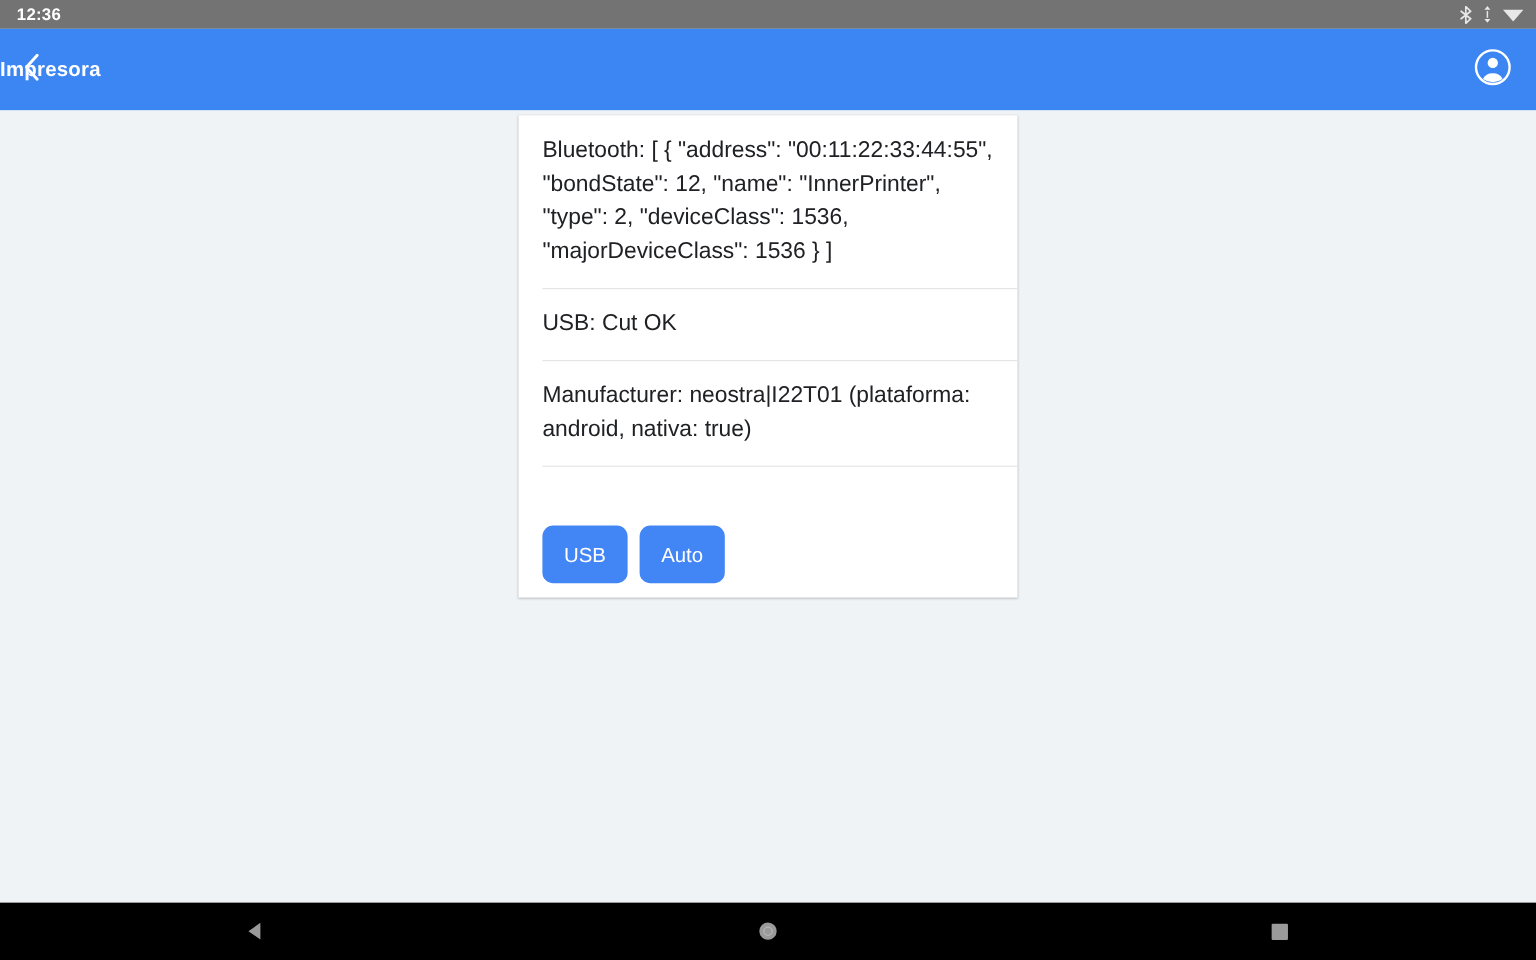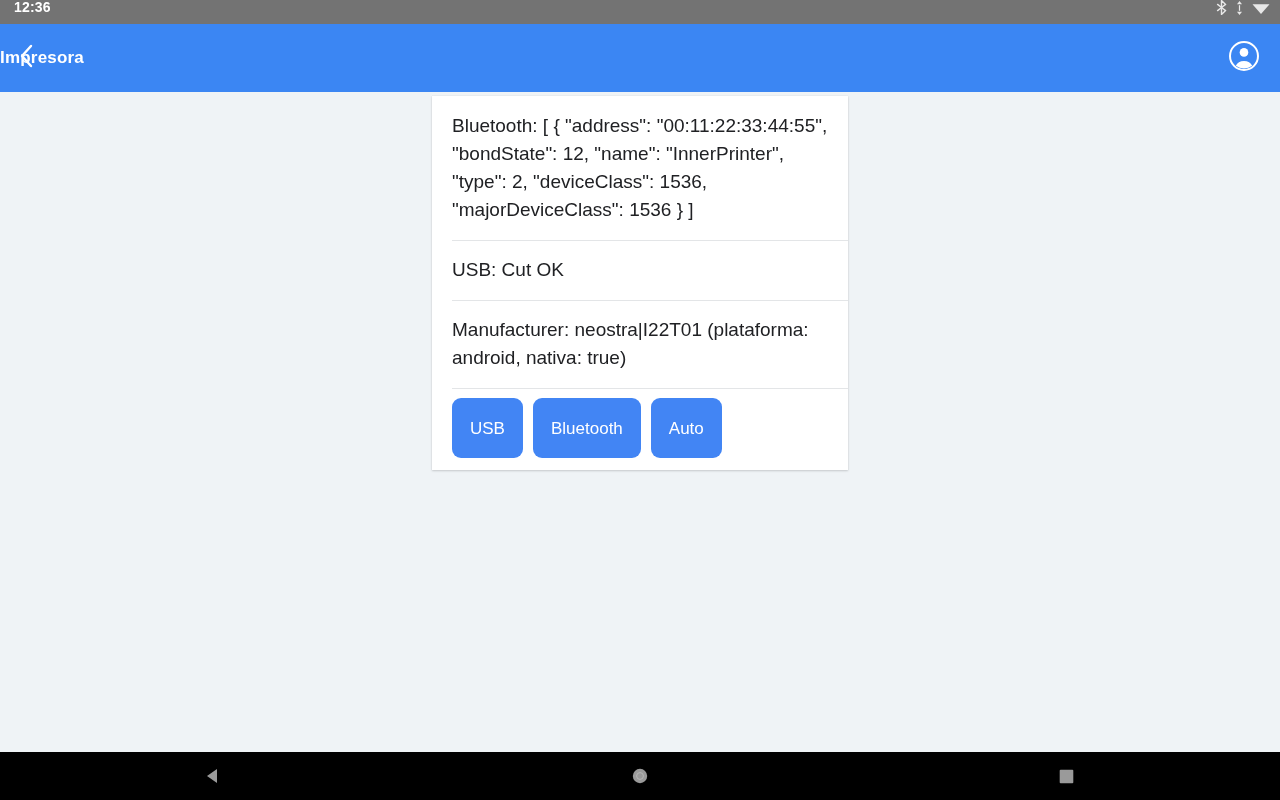--- a/index.html
+++ b/index.html
@@ -23,21 +23,21 @@
     display: flex;
     flex-direction: column;
   }
 
   
   .status-bar {
     height: 24px;
     background: #737373;
     color: #ffffff;
     display: flex;
-    align-items: flex-start;
+    align-items: center;
     justify-content: space-between;
     padding: 0 10px 0 14px;
     box-sizing: border-box;
     flex: 0 0 auto;
   }
   .status-clock {
     font-size: 14px;
     font-weight: bold;
     letter-spacing: 0.2px;
     line-height: 1;
@@ -154,26 +154,27 @@
   }
   .action-btn {
     background: #4285f4;
     color: #ffffff;
     border: none;
     border-radius: 9px;
     font-family: "Liberation Sans", sans-serif;
     font-size: 17px;
     line-height: 1;
     padding: 0 18px;
-    height: 60px;
+    height: 48px;
     cursor: pointer;
     display: inline-flex;
     align-items: center;
     justify-content: center;
     white-space: nowrap;
+    margin-top: 40px;
   }
 
   
   .nav-bar {
     height: 48px;
     background: #000000;
     display: flex;
     align-items: center;
     justify-content: space-around;
     flex: 0 0 auto;
@@ -248,21 +249,20 @@
         <p class="info-text">USB: Cut OK</p>
       </div>
 
       <div class="card-row">
         <p class="info-text">Manufacturer: neostra|I22T01 (plataforma: android, nativa: true)</p>
       </div>
 
 
       <div class="buttons-row">
         <button class="action-btn">USB</button>
-        <button class="action-btn">Bluetooth</button>
         <button class="action-btn">Auto</button>
       </div>
 
     </div>
   </div>
 
   <div class="nav-bar">
     <div class="nav-btn">
       <span>
         <svg width="18" height="18" viewBox="0 0 18 18">

